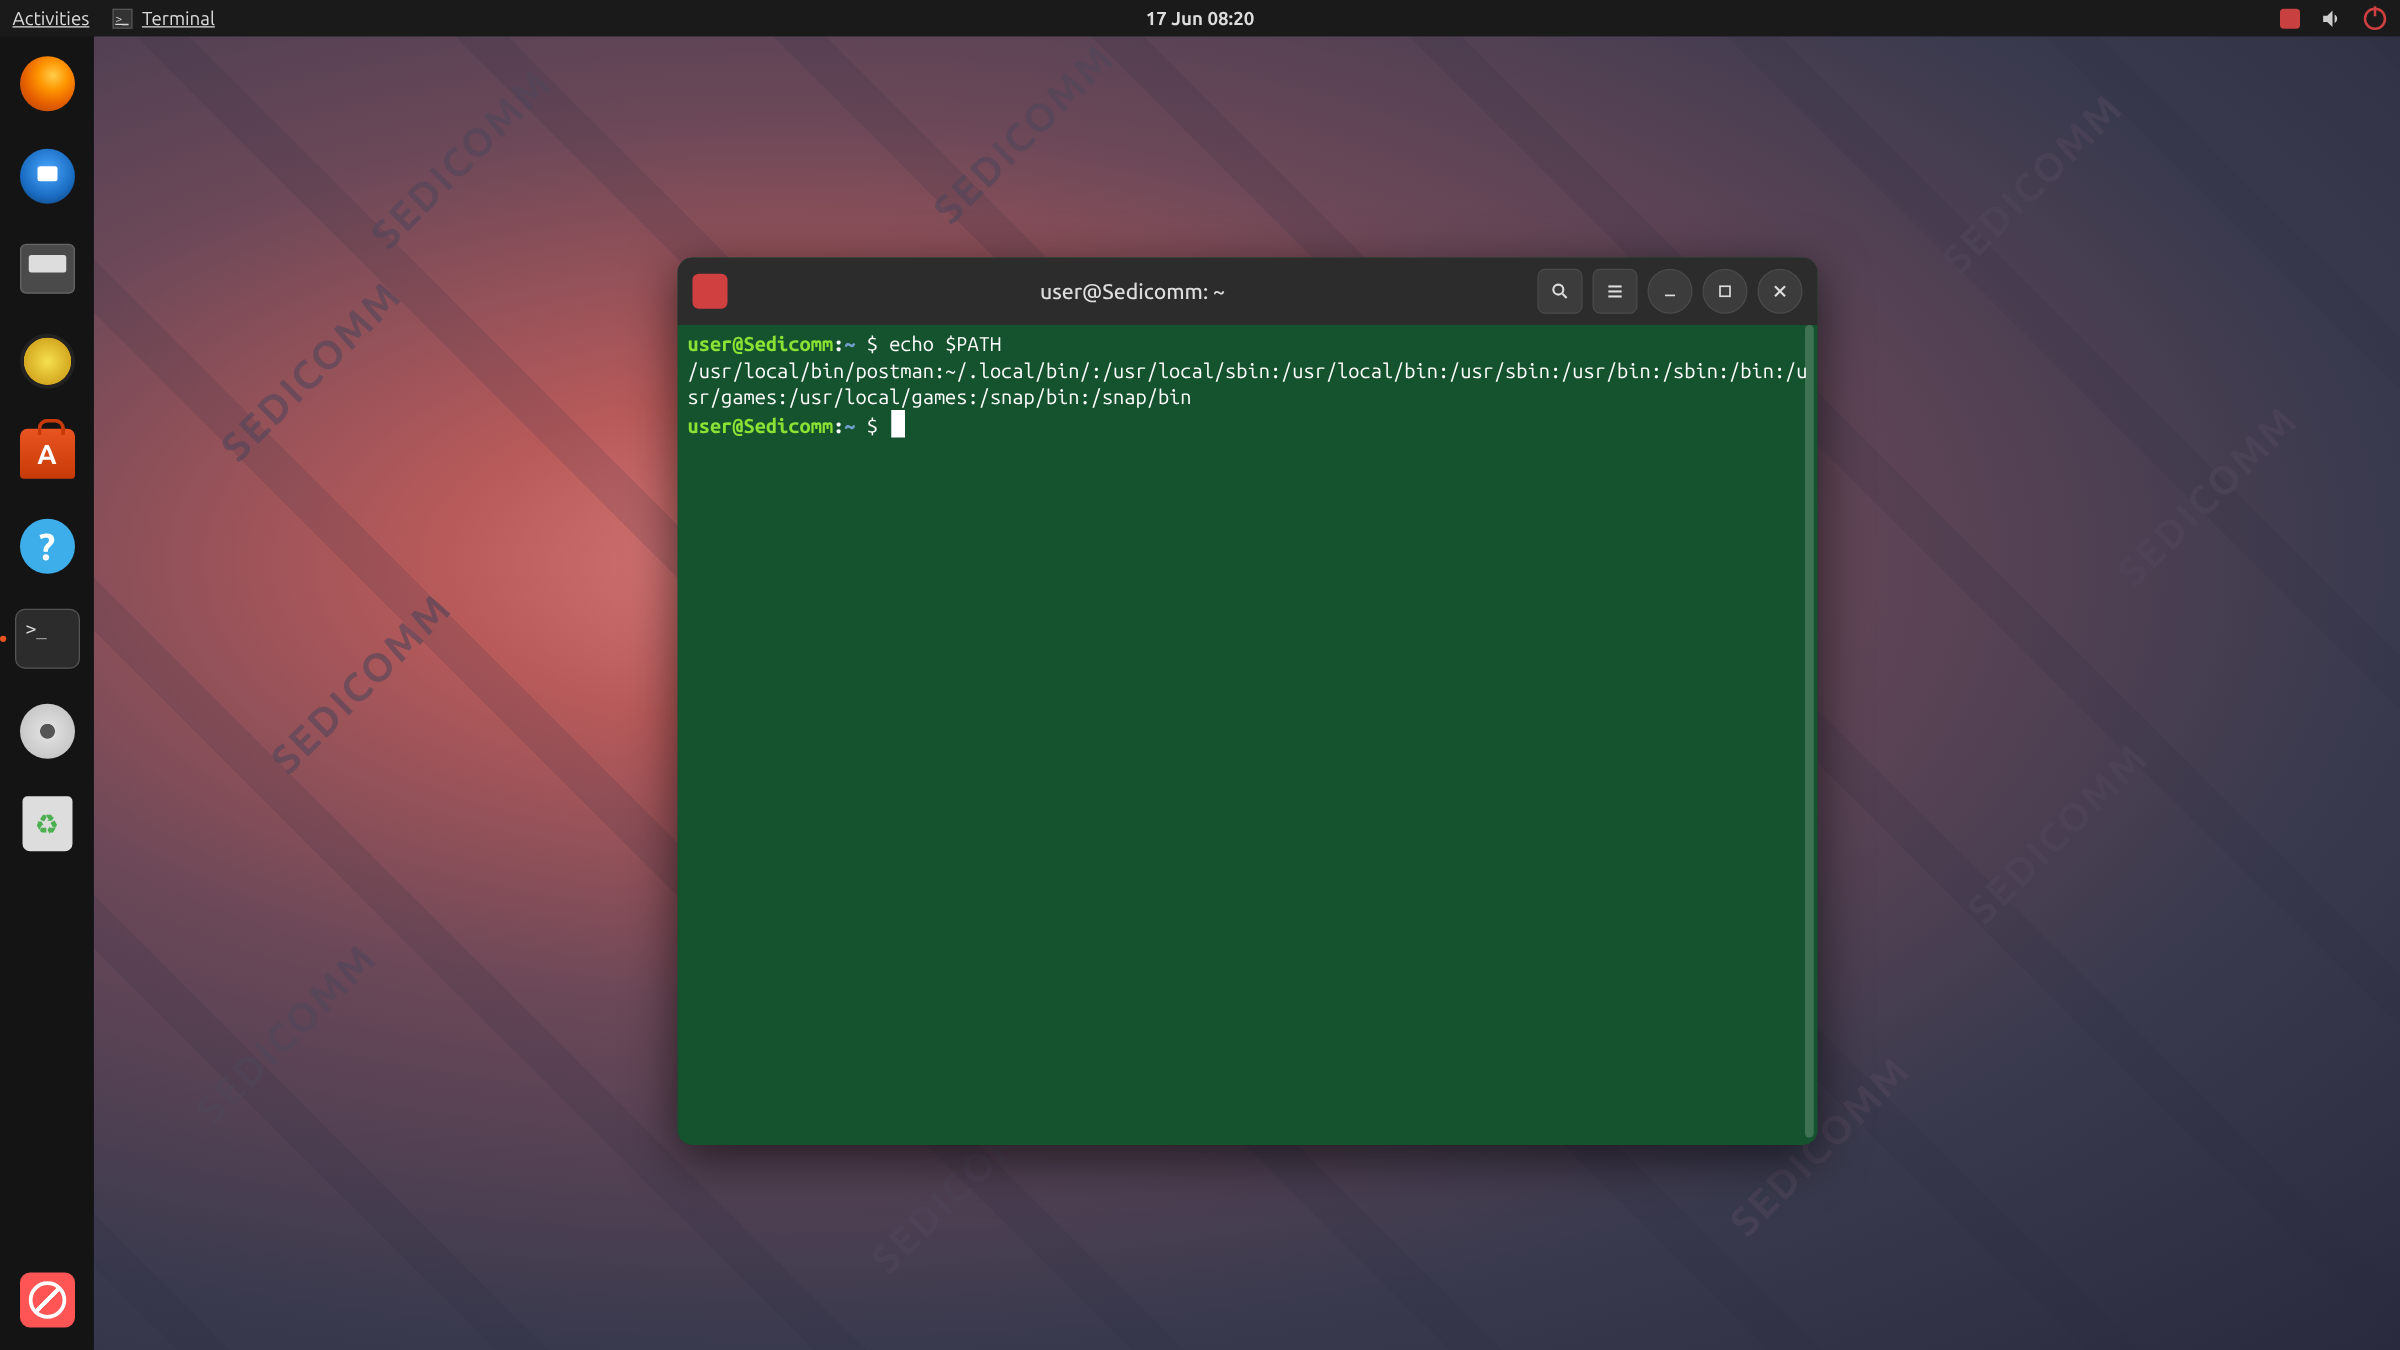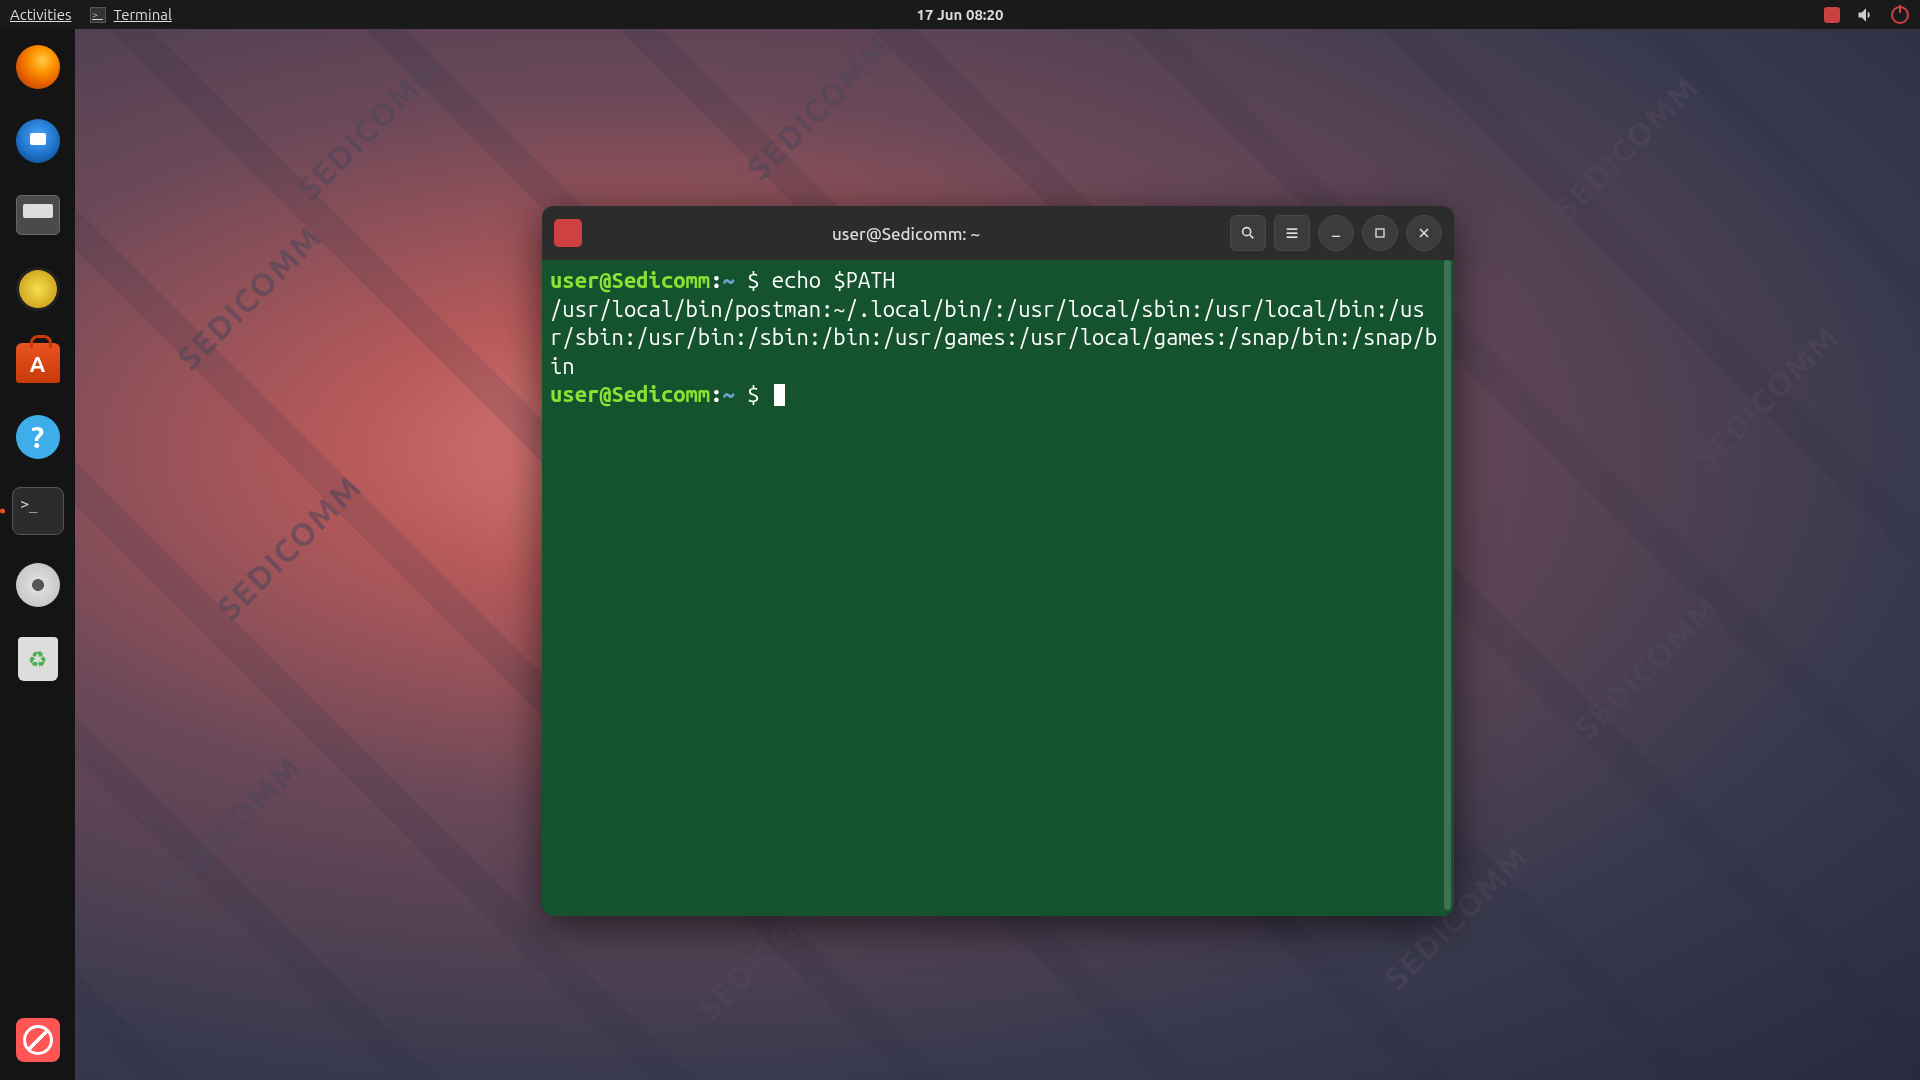--- a/index.html
+++ b/index.html
@@ -311,21 +311,21 @@
       color: #ddd;
       cursor: pointer;
       border: 1px solid #4a4a4a;
     }
     .titlebar-btn.round { border-radius: 50%; }
     .titlebar-btn svg { width: 16px; height: 16px; }
     
     .terminal-body {
       padding: 6px 8px;
       font-family: "Ubuntu Mono", "Courier New", monospace;
-      font-size: 22px;
+      font-size: 16px;
       line-height: 1.3;
       color: #fff;
       height: calc(100% - 54px);
       overflow: hidden;
       position: relative;
       white-space: pre-wrap;
       word-break: break-all;
     }
     .terminal-scrollbar {
       position: absolute;

